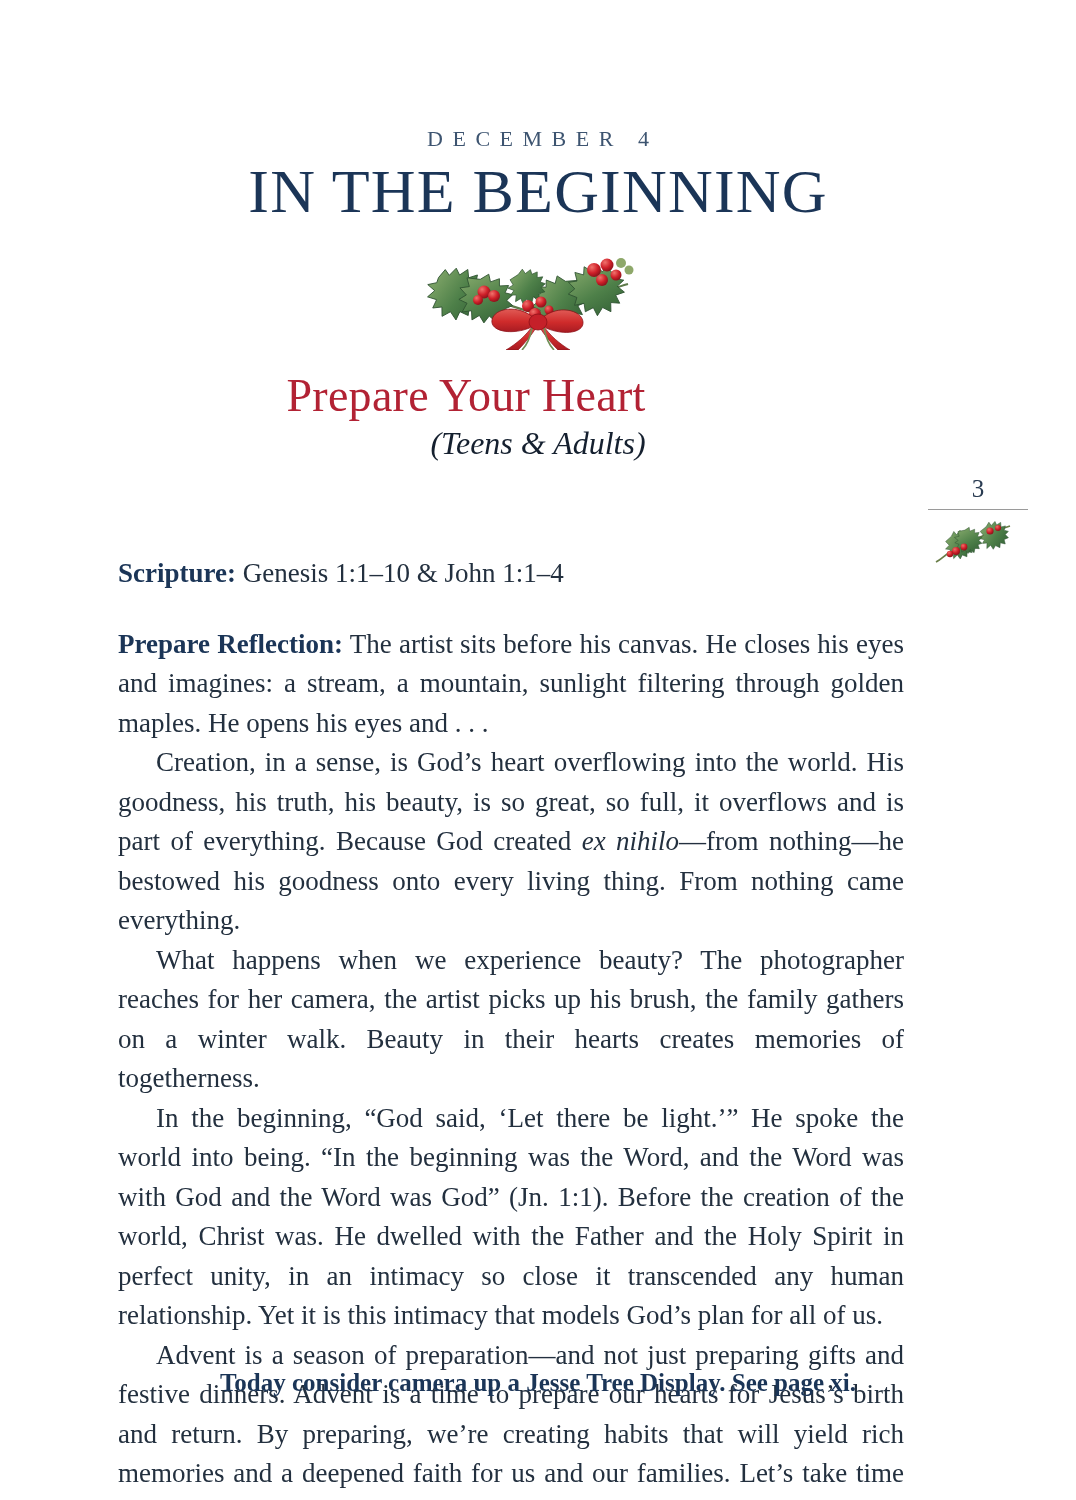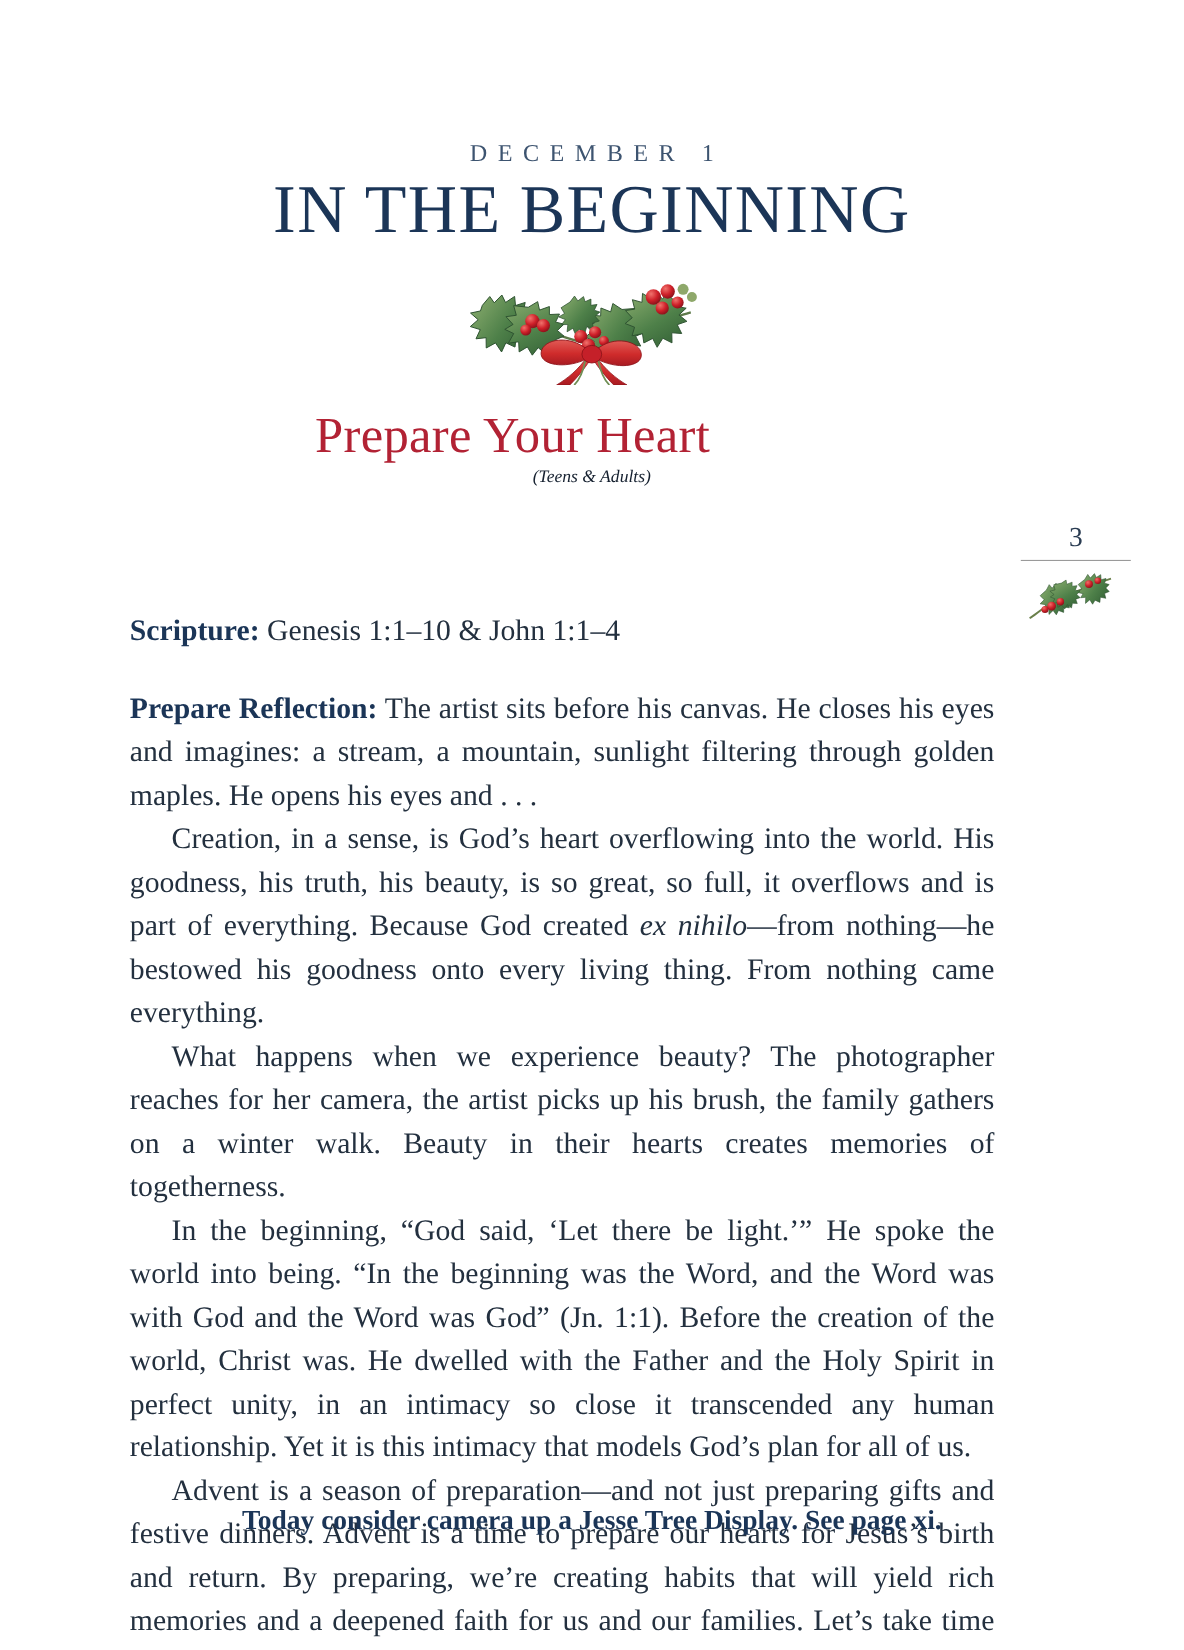--- a/index.html
+++ b/index.html
@@ -79,21 +79,21 @@
     letter-spacing: 0.3px;
   }
 
   .section-subtitle {
     position: absolute;
     top: 425px;
     left: 0;
     width: 1076px;
     text-align: center;
     font-family: "Liberation Serif", "DejaVu Serif", serif;
-    font-size: 16px;
+    font-size: 32px;
     font-style: italic;
     color: #15202f;
   }
 
   
   .page-marker {
     position: absolute;
     top: 476px;
     left: 928px;
     width: 100px;
@@ -155,21 +155,21 @@
     font-size: 25px;
     font-weight: bold;
     color: #1b3557;
   }
 </style>
 </head>
 <body>
 
 <div class="page">
 
-  <div class="date-line">DECEMBER 1</div>
+  <div class="date-line">DECEMBER 4</div>
 
   <div class="main-title">In the Beginning</div>
 
   <div class="holly-large">
     <svg viewBox="0 0 232 118" width="232" height="118" xmlns="http://www.w3.org/2000/svg">
       <defs>
         <linearGradient id="leafG" x1="0" y1="0" x2="1" y2="1">
           <stop offset="0%" stop-color="#8fb071"></stop>
           <stop offset="55%" stop-color="#4e8049"></stop>
           <stop offset="100%" stop-color="#2f5c33"></stop>

